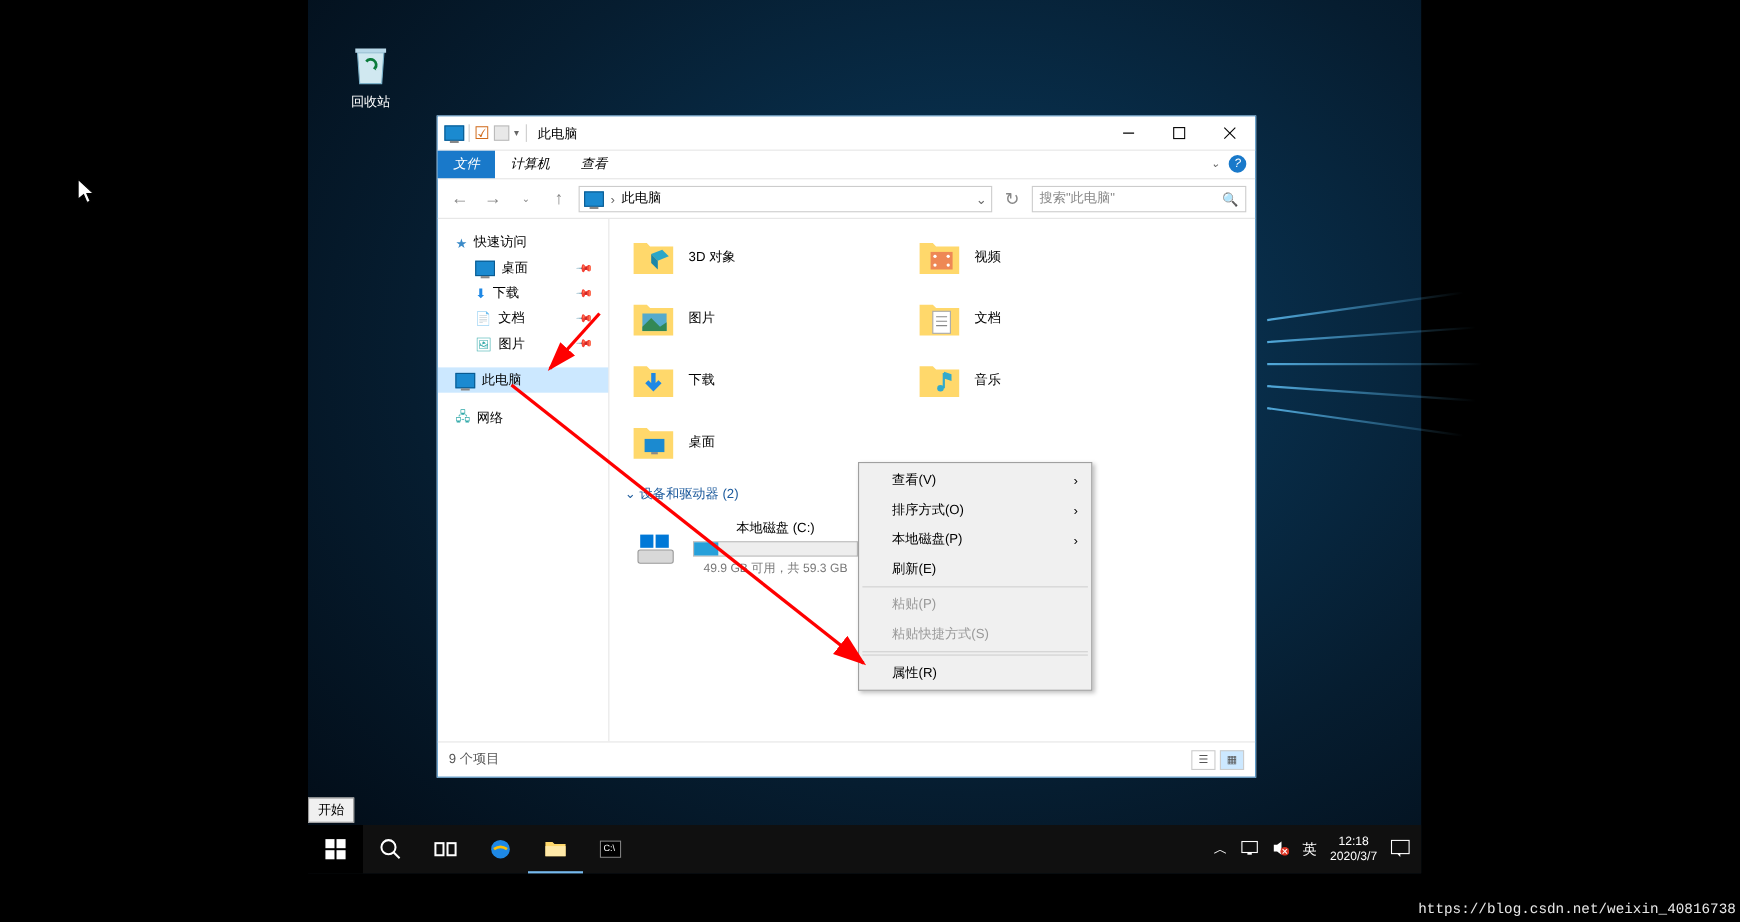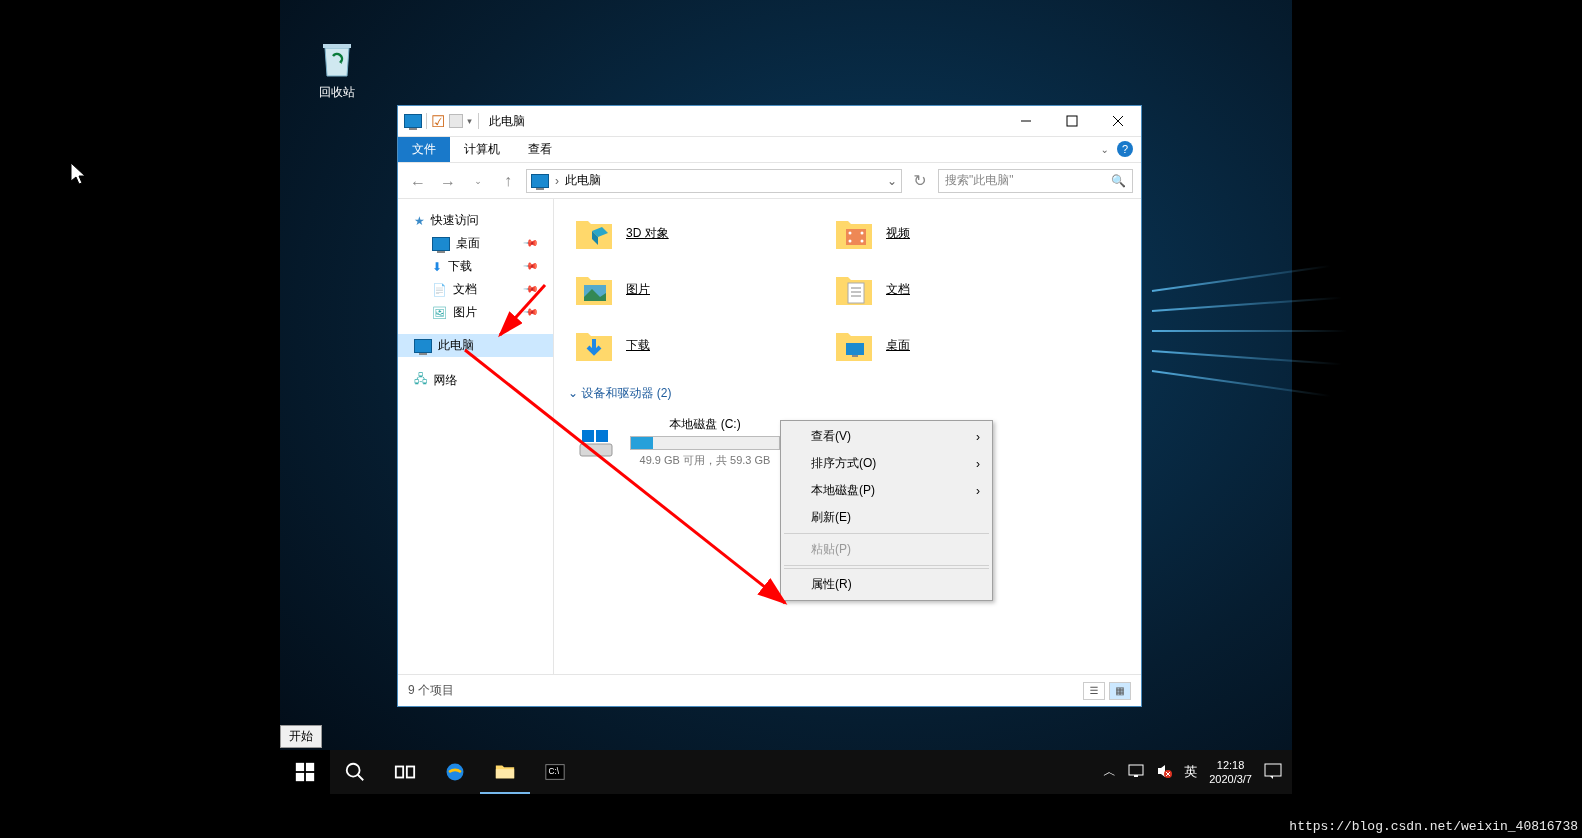--- a/index.html
+++ b/index.html
@@ -17,42 +17,42 @@
 .tb-btn.active{border-bottom:2px solid #76b9ed;}
 .tb-btn svg{width:22px;height:22px;}
 .tb-right{margin-left:auto;display:flex;align-items:center;color:#fff;font-size:11px;gap:12px;padding-right:10px;}
 .tb-clock{text-align:center;line-height:1.3;}
 .explorer{position:absolute;left:397px;top:105px;width:745px;height:602px;background:#fff;border:1px solid #4a8dc0;display:flex;flex-direction:column;}
 .titlebar{height:31px;background:#fff;border-bottom:1px solid #e5e5e5;display:flex;align-items:center;padding-left:6px;}
 .titlebar-icons{display:flex;gap:4px;align-items:center;}
 .titlebar-title{margin-left:8px;font-size:12px;}
 .winbtns{margin-left:auto;display:flex;}
 .winbtn{width:46px;height:30px;display:flex;align-items:center;justify-content:center;cursor:pointer;}
-.ribbon-tabs{height:26px;display:flex;align-items:stretch;border-bottom:1px solid #e5e5e5;position:relative;}
+.ribbon-tabs{height:26px;display:flex;align-items:stretch;border-bottom:1px solid #e5e5e5;position:relative;font-style:italic;}
 .rtab{padding:0 14px;display:flex;align-items:center;font-size:12px;cursor:pointer;}
 .rtab.file{background:#1979ca;color:#fff;}
 .rtab-help{position:absolute;right:8px;top:4px;display:flex;gap:8px;align-items:center;}
 .help-circ{width:16px;height:16px;border-radius:50%;background:#1979ca;color:#fff;font-size:11px;display:flex;align-items:center;justify-content:center;}
 .navbar{height:36px;display:flex;align-items:center;padding:0 8px;gap:6px;border-bottom:1px solid #e5e5e5;}
 .navbtn{width:24px;height:24px;display:flex;align-items:center;justify-content:center;color:#888;cursor:pointer;}
 .addrbar{flex:1;height:24px;border:1px solid #ccc;display:flex;align-items:center;padding:0 4px;font-size:12px;gap:6px;}
 .refresh{width:24px;}
 .searchbox{width:195px;height:24px;border:1px solid #ccc;display:flex;align-items:center;padding:0 6px;font-size:12px;color:#888;}
 .searchbox .mag{margin-left:auto;}
 .body{flex:1;display:flex;overflow:hidden;}
 .sidebar{width:156px;border-right:1px solid #e5e5e5;padding:10px 0;font-size:12px;}
 .sb-item{display:flex;align-items:center;padding:3px 16px;gap:6px;cursor:pointer;}
 .sb-item.sel{background:#cce8ff;}
 .sb-item .pin{margin-left:auto;color:#888;font-size:10px;transform:rotate(45deg);}
 .sb-sub{padding-left:34px;}
 .content{flex:1;padding:8px 14px;overflow:auto;position:relative;}
 .section-hdr{color:#1c5a9c;font-size:12px;margin:6px 0 8px;cursor:pointer;}
 .section-hdr::before{content:"⌄ ";}
 .folders-grid{display:grid;grid-template-columns:240px 240px;gap:4px 20px;}
-.folder-item{display:flex;align-items:center;gap:10px;padding:4px;font-size:12px;cursor:pointer;text-decoration:underline;}
+.folder-item{display:flex;align-items:center;gap:10px;padding:4px;font-size:12px;cursor:pointer;}
 .folder-icon{width:44px;height:44px;display:flex;align-items:center;justify-content:center;}
 .drive-item{display:flex;align-items:center;gap:12px;padding:6px;font-size:12px;}
 .drive-info{display:flex;flex-direction:column;gap:3px;align-items:center;}
 .drive-bar{width:150px;height:14px;border:1px solid #bbb;background:#eee;position:relative;}
 .drive-bar-fill{position:absolute;left:0;top:0;height:100%;background:#26a0da;width:15%;}
 .drive-sub{color:#777;font-size:11px;}
 .context-menu{position:absolute;left:780px;top:420px;width:213px;background:#f0f0f0;border:1px solid #a0a0a0;box-shadow:2px 2px 4px rgba(0,0,0,.25);font-size:12px;padding:2px;}
 .cm-item{padding:5px 28px 5px 28px;display:flex;align-items:center;cursor:pointer;position:relative;}
 .cm-item.disabled{color:#999;cursor:default;}
 .cm-sep{height:1px;background:#d0d0d0;margin:2px 1px;}
@@ -317,20 +317,30 @@
                 <path d="M4 10 L16 10 L19 13 L40 13 L40 38 L4 38 Z" fill="#ffd86b"></path>
                 <path d="M22 16 L22 28 M16 24 L22 30 L28 24" stroke="#1e88e5" stroke-width="4" fill="none"></path>
               </svg>
             </div>
           <span>下载</span>
         </div>
         <div class="folder-item">
           <div class="folder-icon">
               <svg width="44" height="44" viewBox="0 0 44 44">
                 <path d="M4 10 L16 10 L19 13 L40 13 L40 38 L4 38 Z" fill="#ffd86b"></path>
+                <path d="M26 16 L26 30 M26 16 L32 18 L32 22 L26 20" fill="#3ac" stroke="#3ac" stroke-width="2"></path>
+                <circle cx="23" cy="30" r="3" fill="#3ac"></circle>
+              </svg>
+            </div>
+          <span>音乐</span>
+        </div>
+        <div class="folder-item">
+          <div class="folder-icon">
+              <svg width="44" height="44" viewBox="0 0 44 44">
+                <path d="M4 10 L16 10 L19 13 L40 13 L40 38 L4 38 Z" fill="#ffd86b"></path>
                 <rect x="14" y="20" width="18" height="12" fill="#1b8ad0"></rect>
                 <rect x="20" y="32" width="6" height="2" fill="#888"></rect>
               </svg>
             </div>
           <span>桌面</span>
         </div>
       </div>
 
       <div class="section-hdr" style="margin-top:14px;">设备和驱动器 (2)</div>
       <div class="drive-item">
@@ -371,20 +381,23 @@
   <div class="cm-item">
       <span>本地磁盘(P)</span>
       <span class="cm-arrow">›</span>
     </div>
   <div class="cm-item">
       <span>刷新(E)</span>
     </div>
   <div class="cm-sep"></div>
   <div class="cm-item disabled">
       <span>粘贴(P)</span>
+    </div>
+  <div class="cm-item disabled">
+      <span>粘贴快捷方式(S)</span>
     </div>
   <div class="cm-sep"></div>
   <div class="cm-sep"></div>
   <div class="cm-item">
       <span>属性(R)</span>
     </div>
 </div>
 
 <svg class="arrow-annot arrow1" width="60" height="70">
   <defs>

